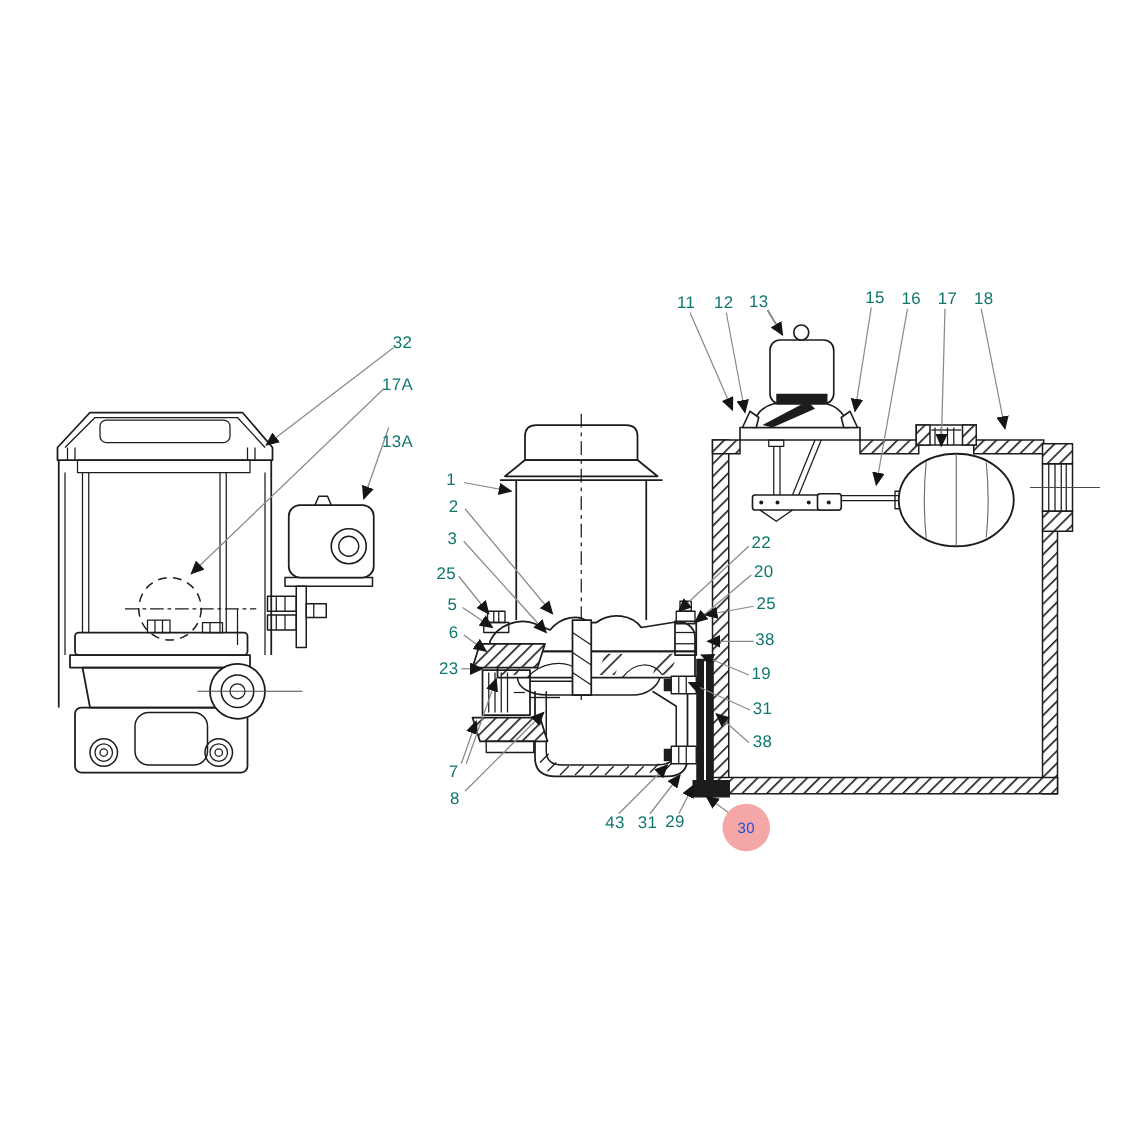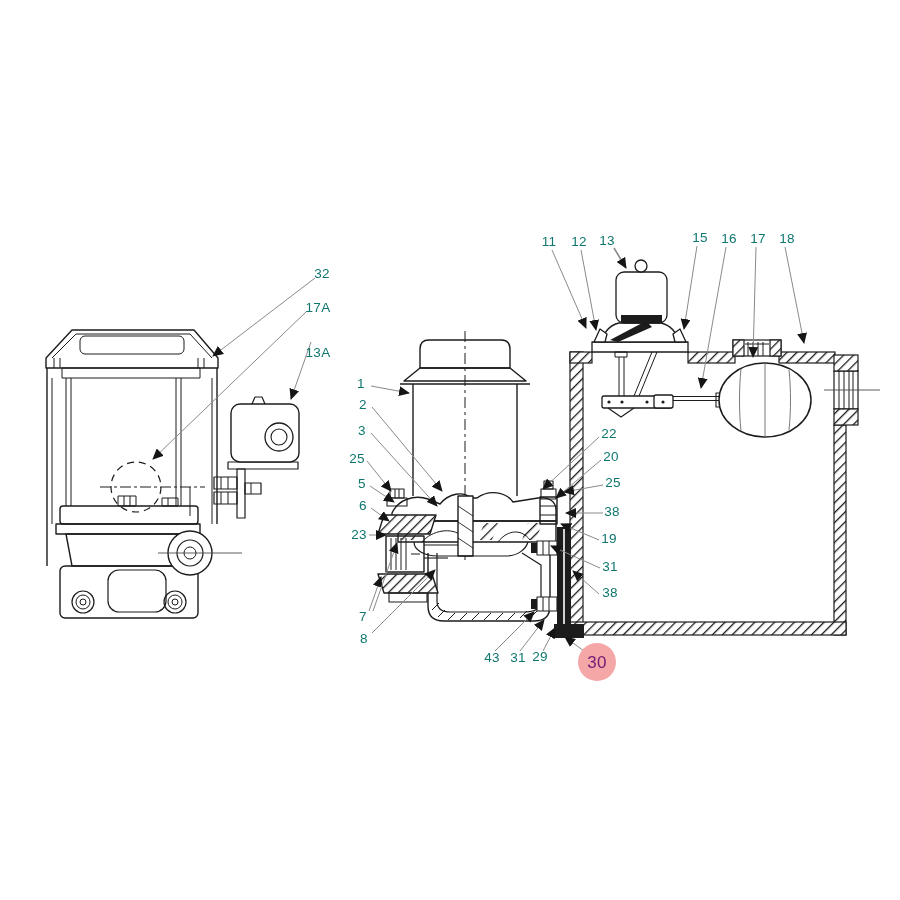--- a/index.html
+++ b/index.html
@@ -9,21 +9,21 @@
   }
   .stage svg{position:absolute;left:0;top:0;}
   .callout{
     position:absolute;transform:translate(-50%,-50%);
     font-size:13.5px;line-height:1;color:#0f766e;letter-spacing:.3px;white-space:nowrap;
     user-select:none;
   }
   .callout.highlight{
     width:38px;height:38px;background:#f5a7a7;border-radius:50%;
     display:flex;align-items:center;justify-content:center;
-    font-size:17px;color:#701a75;
+    font-size:12px;color:#1d4ed8;
   }
 </style>
 </head>
 <body>
 
 <div class="stage">
 
 <svg width="900" height="900" viewBox="0 0 900 900">
   <defs>
     <pattern id="hatch" patternUnits="userSpaceOnUse" width="7" height="7" patternTransform="rotate(45)">

